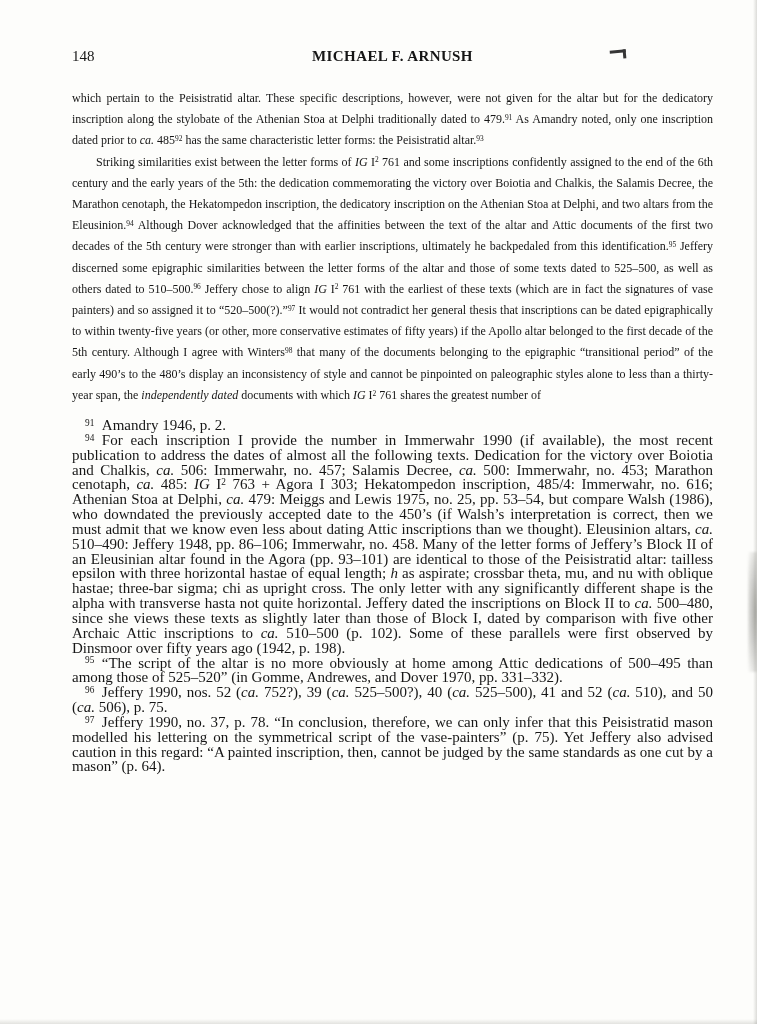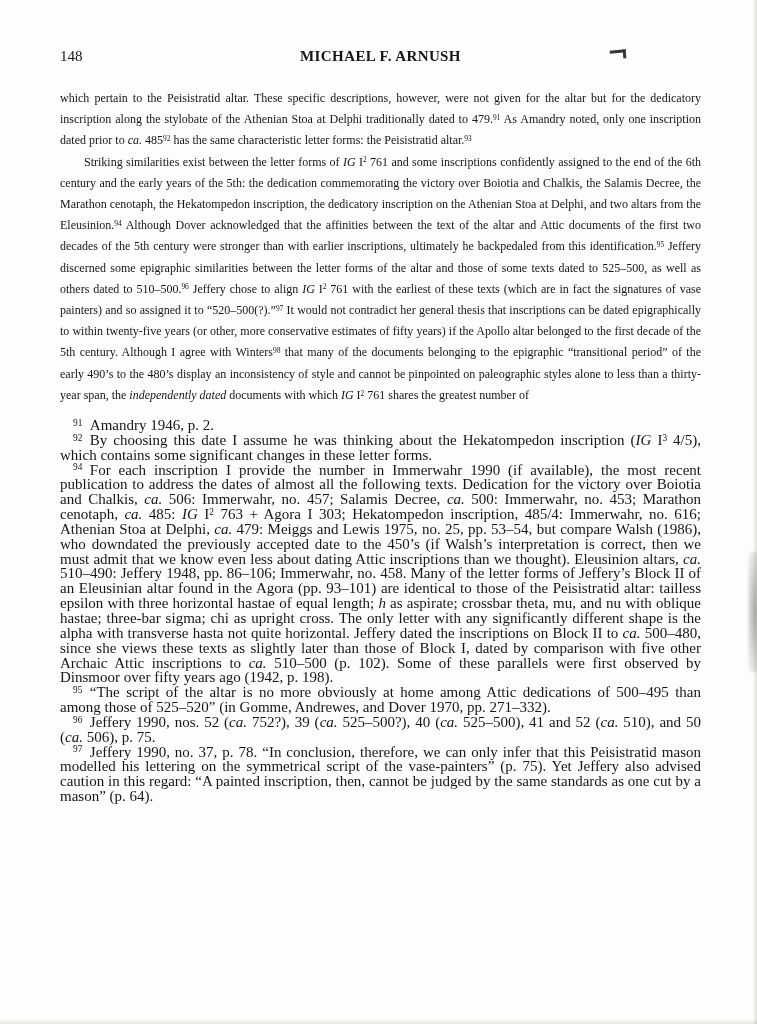--- a/index.html
+++ b/index.html
@@ -9,21 +9,21 @@
     position:relative;
     width:757px;
     height:1024px;
     background:#fdfdfb;
     font-family:"Liberation Serif", "DejaVu Serif", serif;
     color:#161616;
     overflow:hidden;
   }
   .content {
     position:absolute;
-    left:60px;
+    left:72px;
     top:48px;
     width:641px;
   }
   .header { position:relative; height:16px; }
   .page-num {
     position:absolute; left:0; top:0;
     font-size:15px;
   }
   .running-head {
     display:block; text-align:center;
@@ -86,23 +86,22 @@
     <div class="header">
       <span class="page-num">148</span>
       <span class="running-head">MICHAEL F. ARNUSH</span>
     </div>
     <div class="body-text">
         <p class="para"><span>which pertain to the Peisistratid altar.  These specific descriptions, however, were not given for the altar but for the dedicatory inscription along the stylobate of the Athenian Stoa at Delphi traditionally dated to 479.</span><sup>91</sup><span>  As Amandry noted, only one inscription dated prior to </span><span class="it">ca.</span><span> 485</span><sup>92</sup><span> has the same characteristic letter forms: the Peisistratid altar.</span><sup>93</sup></p>
         <p class="para indent"><span>Striking similarities exist between the letter forms of </span><span class="it">IG</span><span> I</span><sup>2</sup><span> 761 and some inscriptions confidently assigned to the end of the 6th century and the early years of the 5th: the dedication commemorating the victory over Boiotia and Chalkis, the Salamis Decree, the Marathon cenotaph, the Hekatompedon inscription, the dedicatory inscription on the Athenian Stoa at Delphi, and two altars from the Eleusinion.</span><sup>94</sup><span>  Although Dover acknowledged that the affinities between the text of the altar and Attic documents of the first two decades of the 5th century were stronger than with earlier inscriptions, ultimately he backpedaled from this identification.</span><sup>95</sup><span>  Jeffery discerned some epigraphic similarities between the letter forms of the altar and those of some texts dated to 525–500, as well as others dated to 510–500.</span><sup>96</sup><span> Jeffery chose to align </span><span class="it">IG</span><span> I</span><sup>2</sup><span> 761 with the earliest of these texts (which are in fact the signatures of vase painters) and so assigned it to “520–500(?).”</span><sup>97</sup><span>  It would not contradict her general thesis that inscriptions can be dated epigraphically to within twenty-five years (or other, more conservative estimates of fifty years) if the Apollo altar belonged to the first decade of the 5th century.  Although I agree with Winters</span><sup>98</sup><span> that many of the documents belonging to the epigraphic “transitional period” of the early 490’s to the 480’s display an inconsistency of style and cannot be pinpointed on paleographic styles alone to less than a thirty-year span, the </span><span class="it">independently dated</span><span> documents with which </span><span class="it">IG</span><span> I</span><sup>2</sup><span> 761 shares the greatest number of</span></p>
       </div>
     <div class="footnotes">
         <p class="footnote"><sup>91</sup> <span>Amandry 1946, p. 2.</span></p>
-        <p class="footnote"><sup>92</sup> <span>By choosing this date I assume he was thinking about the Hekatompedon inscription (</span><span class="it">IG</span><span> I</span><sup>3</sup><span> 4/5), which contains some significant changes in these letter forms.</span></p>
         <p class="footnote"><sup>94</sup> <span>For each inscription I provide the number in Immerwahr 1990 (if available), the most recent publication to address the dates of almost all the following texts.  Dedication for the victory over Boiotia and Chalkis, </span><span class="it">ca.</span><span> 506: Immerwahr, no. 457; Salamis Decree, </span><span class="it">ca.</span><span> 500: Immerwahr, no. 453; Marathon cenotaph, </span><span class="it">ca.</span><span> 485: </span><span class="it">IG</span><span> I</span><sup>2</sup><span> 763 + Agora I 303; Hekatompedon inscription, 485/4: Immerwahr, no. 616; Athenian Stoa at Delphi, </span><span class="it">ca.</span><span> 479: Meiggs and Lewis 1975, no. 25, pp. 53–54, but compare Walsh (1986), who downdated the previously accepted date to the 450’s (if Walsh’s interpretation is correct, then we must admit that we know even less about dating Attic inscriptions than we thought).  Eleusinion altars, </span><span class="it">ca.</span><span> 510–490: Jeffery 1948, pp. 86–106; Immerwahr, no. 458.  Many of the letter forms of Jeffery’s Block II of an Eleusinian altar found in the Agora (pp. 93–101) are identical to those of the Peisistratid altar: tailless epsilon with three horizontal hastae of equal length; </span><span class="it">h</span><span> as aspirate; crossbar theta, mu, and nu with oblique hastae; three-bar sigma; chi as upright cross. The only letter with any significantly different shape is the alpha with transverse hasta not quite horizontal. Jeffery dated the inscriptions on Block II to </span><span class="it">ca.</span><span> 500–480, since she views these texts as slightly later than those of Block I, dated by comparison with five other Archaic Attic inscriptions to </span><span class="it">ca.</span><span> 510–500 (p. 102). Some of these parallels were first observed by Dinsmoor over fifty years ago (1942, p. 198).</span></p>
-        <p class="footnote"><sup>95</sup> <span>“The script of the altar is no more obviously at home among Attic dedications of 500–495 than among those of 525–520” (in Gomme, Andrewes, and Dover 1970, pp. 271–332).</span></p>
+        <p class="footnote"><sup>95</sup> <span>“The script of the altar is no more obviously at home among Attic dedications of 500–495 than among those of 525–520” (in Gomme, Andrewes, and Dover 1970, pp. 331–332).</span></p>
         <p class="footnote"><sup>96</sup> <span>Jeffery 1990, nos. 52 (</span><span class="it">ca.</span><span> 752?), 39 (</span><span class="it">ca.</span><span> 525–500?), 40 (</span><span class="it">ca.</span><span> 525–500), 41 and 52 (</span><span class="it">ca.</span><span> 510), and 50 (</span><span class="it">ca.</span><span> 506), p. 75.</span></p>
         <p class="footnote"><sup>97</sup> <span>Jeffery 1990, no. 37, p. 78.  “In conclusion, therefore, we can only infer that this Peisistratid mason modelled his lettering on the symmetrical script of the vase-painters” (p. 75).  Yet Jeffery also advised caution in this regard: “A painted inscription, then, cannot be judged by the same standards as one cut by a mason” (p. 64).</span></p>
       </div>
   </div>
   <div class="artifact-mark"></div>
   <div class="artifact-smudge"></div>
   <div class="artifact-edge"></div>
   <div class="artifact-bottom"></div>
 </div>
 

